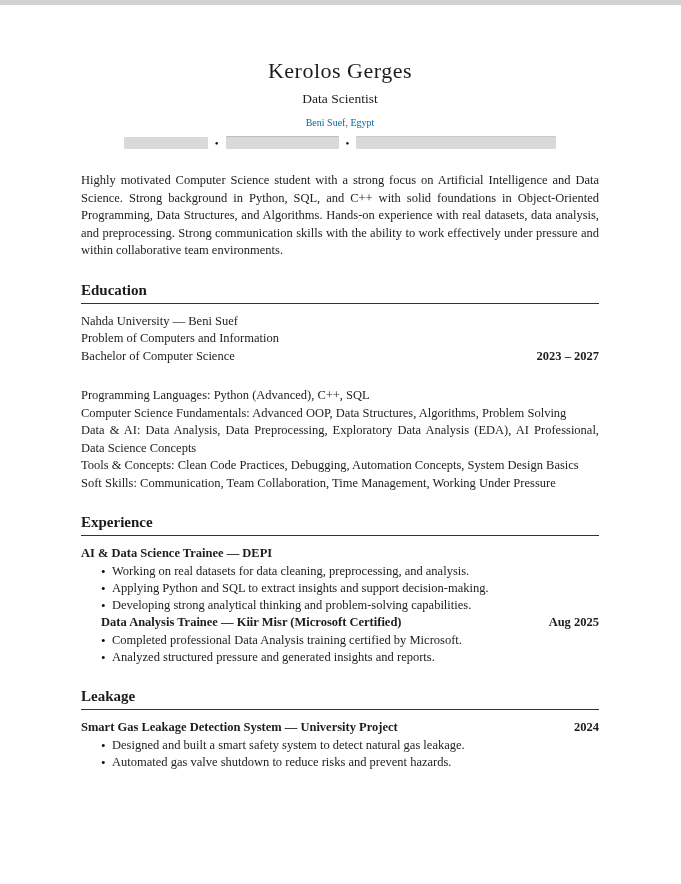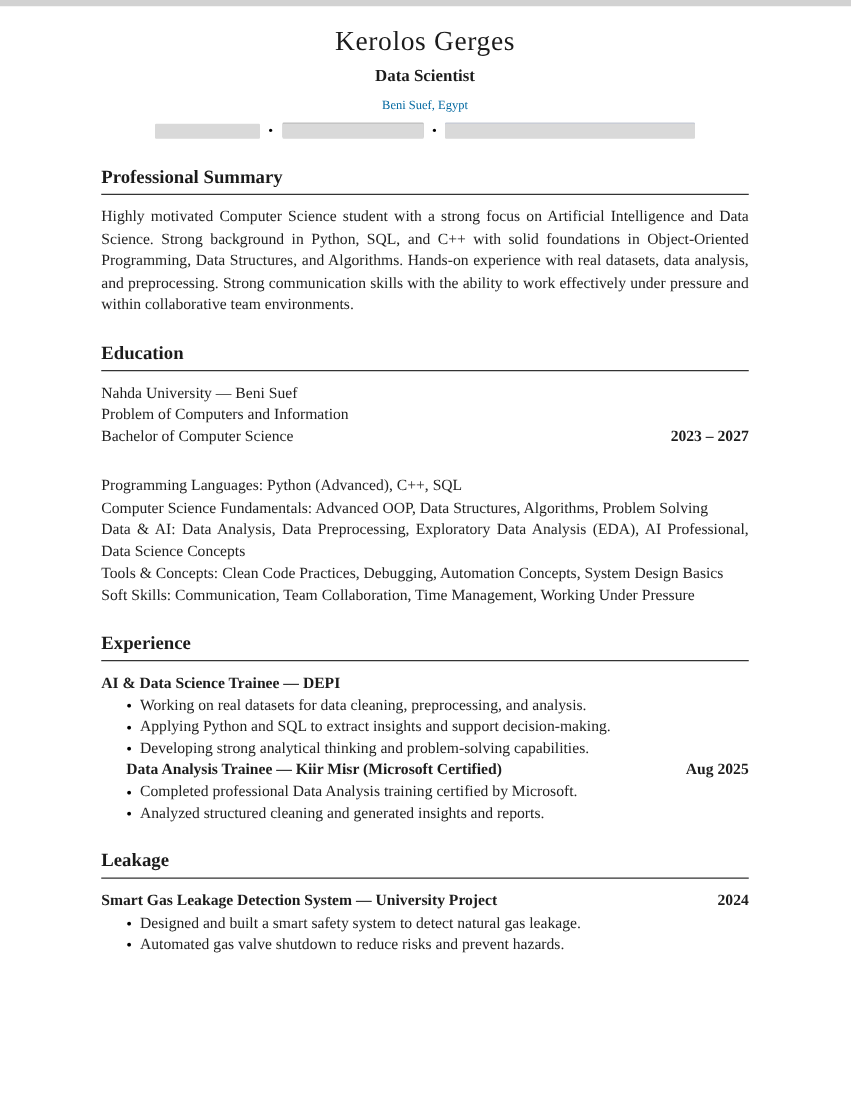--- a/index.html
+++ b/index.html
@@ -11,31 +11,31 @@
     color: #222222;
   }
   .viewer-top-edge {
     width: 681px; height: 5px; background: #d2d2d2;
   }
   .page {
     width: 681px;
     padding: 15px 82px 0 81px;
   }
   
-  .resume-header { text-align: center; }
+  .resume-header { text-align: center; margin-top: 38px; }
   .person-name {
     font-size: 22px;
     font-weight: 400;
     letter-spacing: 0.5px;
     color: #1c1c1c;
     line-height: 26px;
   }
   .person-title {
     font-size: 13.5px;
-    font-weight: 700;
+    font-weight: 400;
     margin-top: 7px;
     color: #1c1c1c;
   }
   .person-location {
     font-size: 10px;
     margin-top: 10px;
     color: #0369a1;
   }
   .contact-line {
     margin-top: 8px;
@@ -111,21 +111,20 @@
     <div class="contact-line">
       <span class="redact r1"></span>
       <span class="contact-dot">•</span>
       <span class="redact r2"></span>
       <span class="contact-dot">•</span>
       <span class="redact r3"></span>
     </div>
   </header>
 
   <section class="section">
-    <h2 class="section-heading">Professional Summary</h2>
     <div class="section-body">
       <p class="justified">Highly motivated Computer Science student with a strong focus on Artificial Intelligence and Data Science. Strong background in Python, SQL, and C++ with solid foundations in Object-Oriented Programming, Data Structures, and Algorithms.  Hands-on experience with real datasets, data analysis, and preprocessing.  Strong communication skills with the ability to work effectively under pressure and within collaborative team environments.</p>
     </div>
   </section>
 
   <section class="section">
     <h2 class="section-heading">Education</h2>
     <div class="section-body">
       <div class="edu-line"><span class="bold">Nahda University</span><span> — Beni Suef</span></div>
       <div class="edu-line">Problem of Computers and Information</div>
@@ -158,21 +157,21 @@
         <li>Applying Python and SQL to extract insights and support decision-making.</li>
         <li>Developing strong analytical thinking and problem-solving capabilities.</li>
       </ul>
 
       <div class="entry-title-row indented">
         <span class="entry-title">Data Analysis Trainee — Kiir Misr (Microsoft Certified)</span>
         <span class="date">Aug 2025</span>
       </div>
       <ul class="bullets">
         <li>Completed professional Data Analysis training certified by Microsoft.</li>
-        <li>Analyzed structured cleaning and generated insights and reports.</li>
+        <li>Analyzed structured pressure and generated insights and reports.</li>
       </ul>
 
     </div>
   </section>
 
   <section class="section">
     <h2 class="section-heading">Leakage</h2>
     <div class="section-body">
 
       <div class="entry-title-row">

